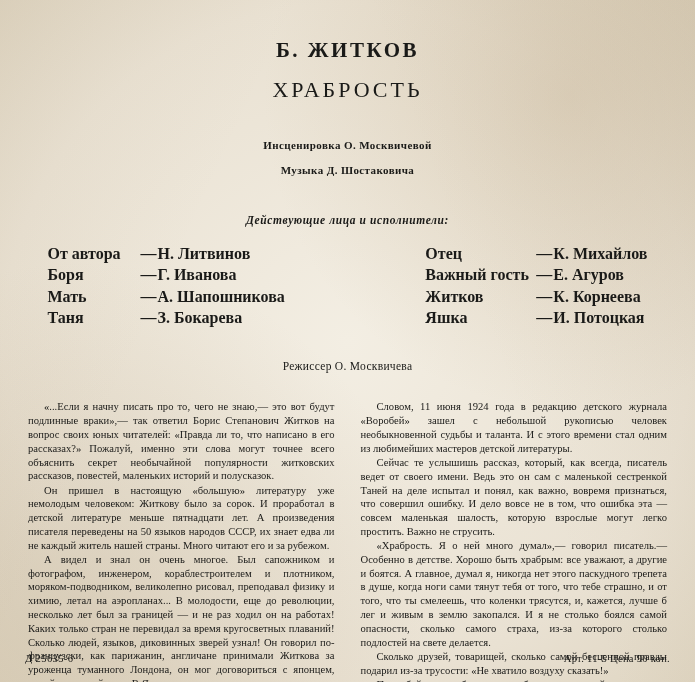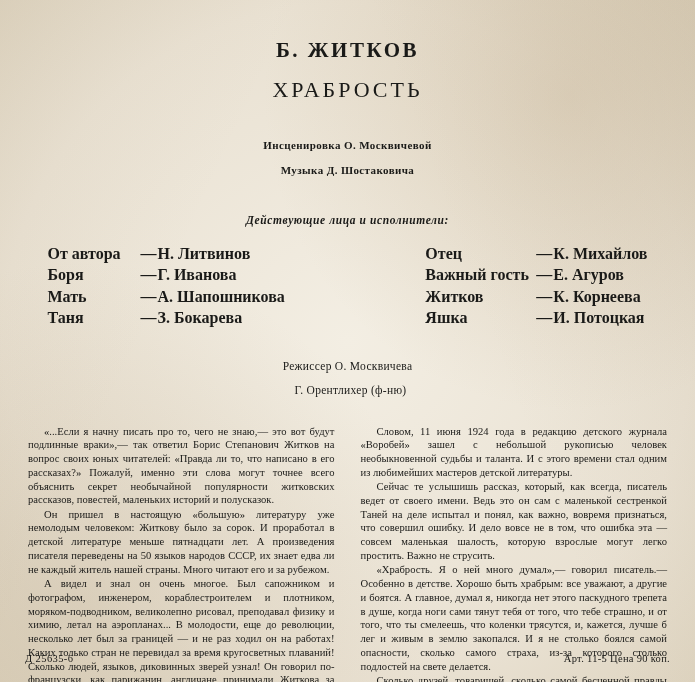--- a/index.html
+++ b/index.html
@@ -205,21 +205,20 @@
         <div class="cast-row">
           <span class="cast-role">Яшка</span>
           <span class="cast-dash">—</span>
           <span class="cast-actor">И. Потоцкая</span>
         </div>
       </div>
     </div>
 
     <div class="director">
       <div>Режиссер О. Москвичева</div>
-      <div class="line2">Г. Орентлихер (ф-ню)</div>
     </div>
 
     <div class="columns">
       <div class="col">
         <p class="first">«...Если я начну писать про то, чего не знаю,— это вот будут подлинные враки»,— так ответил Борис Степанович Житков на вопрос своих юных читателей: «Правда ли то, что написано в его рассказах?» Пожалуй, именно эти слова могут точнее всего объяснить секрет необычайной популярности житковских рассказов, повестей, маленьких историй и полусказок.</p>
         <p>Он пришел в настоящую «большую» литературу уже немолодым человеком: Житкову было за сорок. И проработал в детской литературе меньше пятнадцати лет. А произведения писателя переведены на 50 языков народов СССР, их знает едва ли не каждый житель нашей страны. Много читают его и за рубежом.</p>
         <p>А видел и знал он очень многое. Был сапожником и фотографом, инженером, кораблестроителем и плотником, моряком-подводником, великолепно рисовал, преподавал физику и химию, летал на аэропланах... В молодости, еще до революции, несколько лет был за границей — и не раз ходил он на работах! Каких только стран не перевидал за время кругосветных плаваний! Сколько людей, языков, диковинных зверей узнал! Он говорил по-французски, как парижанин, англичане принимали Житкова за уроженца туманного Лондона, он мог договориться с японцем, малайцем, китайцем... В Японии сам построил судно и спустил его на воду, умел разобраться в сложнейших моторах и механизмах...</p>
       </div>
       <div class="col">
         <p class="first">Словом, 11 июня 1924 года в редакцию детского журнала «Воробей» зашел с небольшой рукописью человек необыкновенной судьбы и таланта. И с этого времени стал одним из любимейших мастеров детской литературы.</p>

